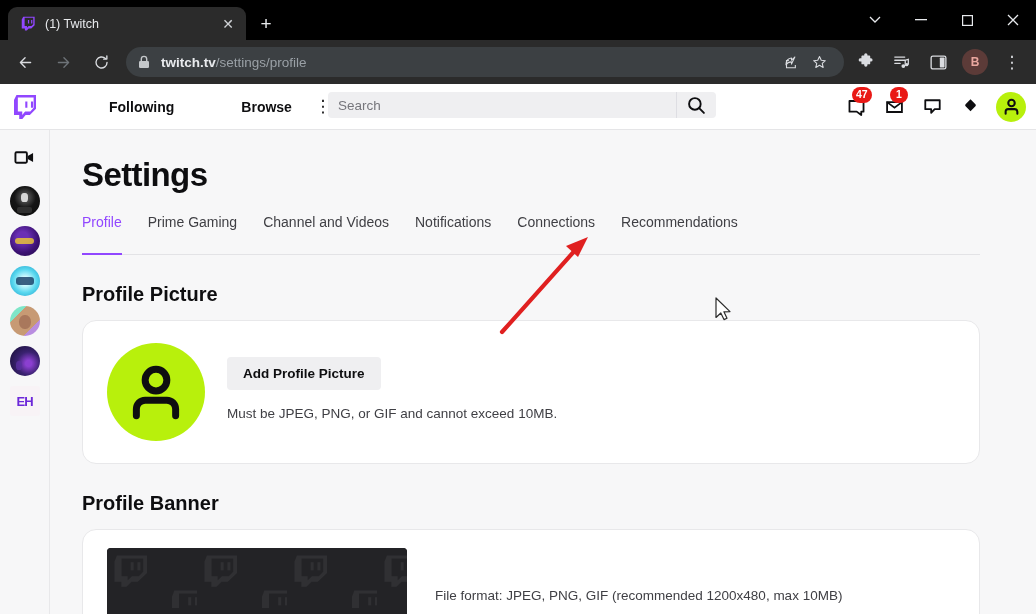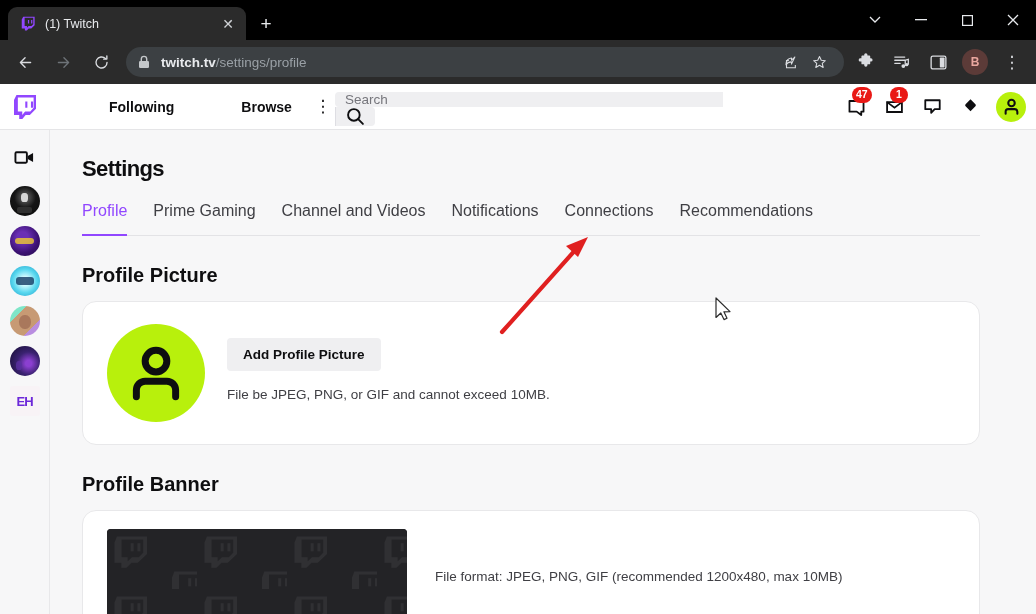--- a/index.html
+++ b/index.html
@@ -97,22 +97,22 @@
              justify-content:center; margin-right: 18px; }
   .nav-link {
     font-size: 14px; font-weight: 600; color: #0e0e10;
     padding: 5px 8px; margin-right: 6px; border-radius: 4px; margin-left: 45px;
   }
   .nav-dots {
     width: 26px; height: 26px; display: flex; align-items: center;
     justify-content: center; color: #0e0e10; margin-left: 4px;
   }
   .search-wrap {
-    position: absolute; left: 335px; top: 8px;
-    width: 388px; height: 26px; display: flex; flex-direction: column;
+    position: absolute; left: 328px; top: 8px;
+    width: 388px; height: 26px; display: flex;
   }
   .search-input {
     flex: 1; background: #efeff1; border: none; border-radius: 4px 0 0 4px;
     font-size: 13.5px; color: #53535f; padding: 0 10px;
     font-family: "Liberation Sans", sans-serif; outline: none;
   }
   .search-input::placeholder { color: #76767c; }
   .search-btn {
     width: 40px; background: #efeff1; border: none;
     border-left: 1px solid #dedee3; border-radius: 0 4px 4px 0;
@@ -143,29 +143,29 @@
              justify-content:center; margin-bottom: 14px; }
   .side-av {
     width: 30px; height: 30px; border-radius: 50%; margin-bottom: 10px;
     overflow: hidden; position: relative; flex: 0 0 30px;
   }
   .side-av.square { border-radius: 3px; }
 
   .content { flex: 1; padding: 26px 56px 0 32px; overflow: hidden; position: relative; }
 
   .settings-title {
-    font-size: 22px; font-weight: 700; color: #0e0e10;
+    font-size: 33px; font-weight: 700; color: #0e0e10;
     letter-spacing: -0.6px; margin-bottom: 20px;
   }
   .tabs {
     display: flex; align-items: flex-end; border-bottom: 1px solid #e3e3e6;
     gap: 26px;
   }
   .tabitem {
-    font-size: 16px; color: #3f3f44; padding-bottom: 15px;
+    font-size: 14px; color: #3f3f44; padding-bottom: 24px;
     position: relative; white-space: nowrap;
   }
   .tabitem.active { color: #9147ff; }
   .tabitem.active::after {
     content: ''; position: absolute; left: 0; right: 0; bottom: -1px;
     height: 2px; background: #9147ff;
   }
 
   .section-title {
     font-size: 20px; font-weight: 700; color: #0e0e10;
@@ -410,21 +410,21 @@
         <div class="card">
           <div class="pp-row">
             <div class="pp-avatar">
               <svg width="62" height="62" viewBox="0 0 24 24">
                 <circle cx="12" cy="7.4" r="4.2" fill="none" stroke="#0e0e10" stroke-width="2.7"></circle>
                 <path d="M4.4 21.2v-2.6a3.4 3.4 0 0 1 3.4-3.4h8.4a3.4 3.4 0 0 1 3.4 3.4v2.6" fill="none" stroke="#0e0e10" stroke-width="2.7" stroke-linecap="round"></path>
               </svg>
             </div>
             <div class="pp-right">
               <button class="btn">Add Profile Picture</button>
-              <div class="pp-hint">File be JPEG, PNG, or GIF and cannot exceed 10MB.</div>
+              <div class="pp-hint">Must be JPEG, PNG, or GIF and cannot exceed 10MB.</div>
             </div>
           </div>
         </div>
 
         <div class="section-title">Profile Banner</div>
 
         <div class="card" style="padding:18px 24px 24px;">
           <div class="banner-row">
             <div class="banner-img">
               <svg width="300" height="120" viewBox="0 0 300 120" preserveAspectRatio="none">

